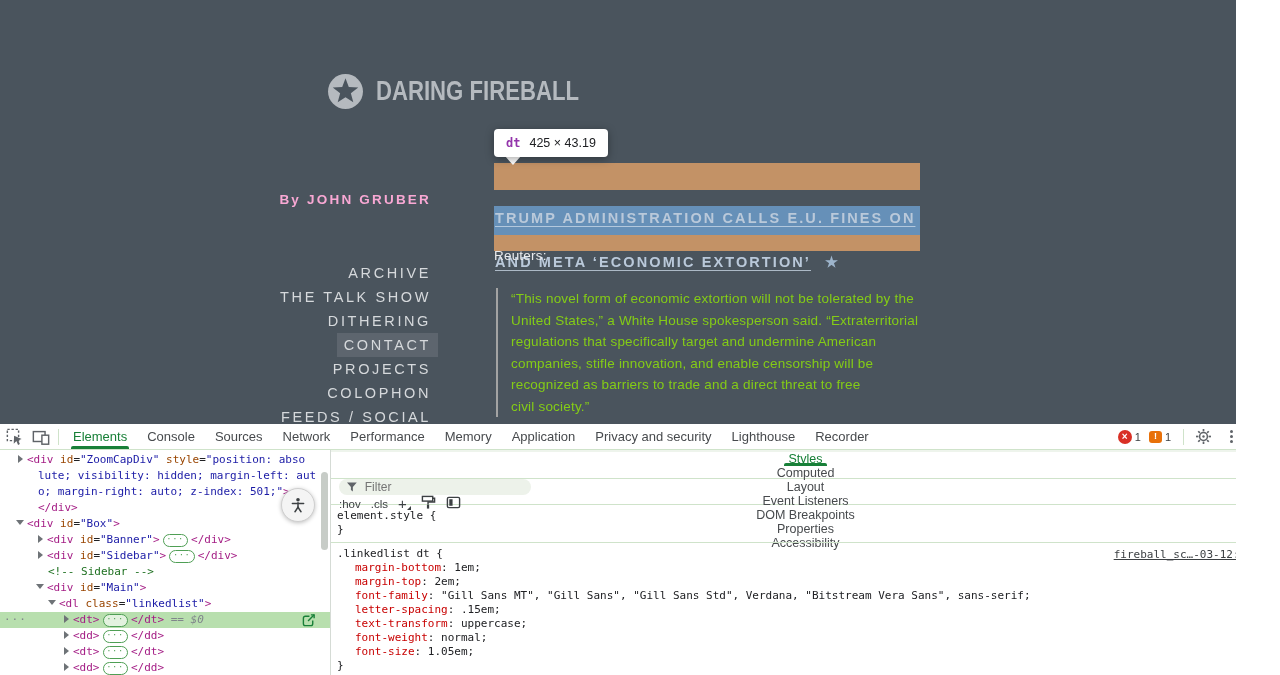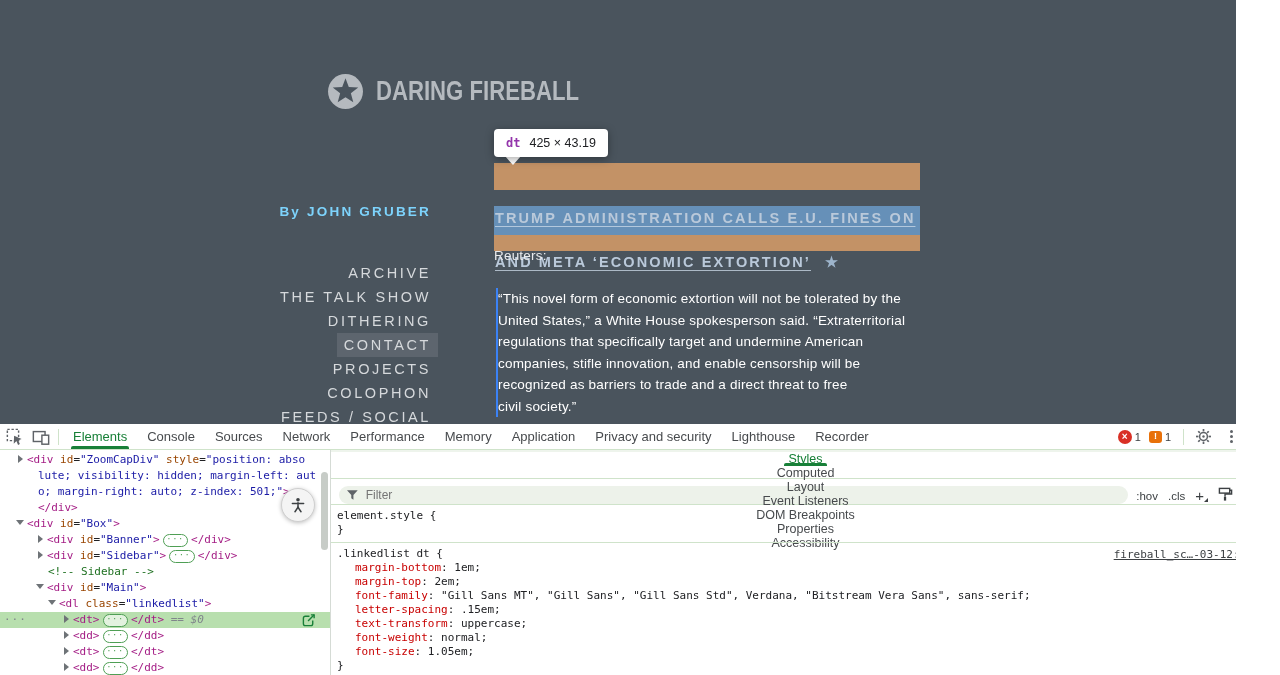--- a/index.html
+++ b/index.html
@@ -5,21 +5,21 @@
   html,body{margin:0;padding:0;background:#fff;}
   .stage{position:relative;width:1236px;height:675px;overflow:hidden;
          font-family:"Liberation Sans",sans-serif;}
 
   
   .site{position:absolute;left:0;top:0;width:1280px;height:424px;background:var(--site-bg);}
   .brand-row{position:absolute;left:327px;top:73px;display:flex;align-items:center;gap:12px;}
   .brand-logo{width:37px;height:37px;}
   .brand-text{color:#b5babf;font-size:27px;font-weight:bold;letter-spacing:0px;
               transform:scaleX(.82);transform-origin:left center;white-space:nowrap;}
-  .byline{position:absolute;right:849px;top:204px;color:#7dd3fc;font-size:13.5px;
+  .byline{position:absolute;right:849px;top:192px;color:#f9a8d4;font-size:13.5px;
           letter-spacing:2.2px;white-space:nowrap;font-weight:600;}
   .site-nav{position:absolute;right:849px;top:261px;text-align:right;}
   .nav-item{color:#d6d9dc;font-size:14.5px;letter-spacing:2.6px;line-height:24px;
             white-space:nowrap;cursor:pointer;}
   .nav-item.active{background:#5d656e;display:inline-block;padding:0 7px;margin-right:-7px;}
 
   
   .ins-tooltip{position:absolute;left:494px;top:129px;height:28px;background:#fff;
                border-radius:4px;box-shadow:0 2px 8px rgba(0,0,0,.35);display:flex;
                align-items:center;padding:0 12px;gap:9px;z-index:5;}
@@ -31,22 +31,22 @@
   .margin-top-bar{top:163px;height:27px;}
   .margin-bottom-bar{top:235px;height:16px;}
   .content-box{position:absolute;left:494px;top:206px;width:426px;height:45px;
                background:var(--overlay-content);}
   .headline{padding:1px 0 0 1px;font-size:14.5px;line-height:22px;letter-spacing:2.1px;
             color:var(--headline-text);font-weight:600;}
   .headline a{color:var(--headline-text);text-decoration:underline;text-underline-offset:3px;
               text-decoration-thickness:1px;text-decoration-color:rgba(205,219,233,.75);cursor:pointer;}
   .headline .star{color:#9db4cb;text-decoration:none;margin-left:14px;letter-spacing:0;}
   .source-label{position:absolute;left:494px;top:248px;color:#e9ebed;font-size:13.5px;letter-spacing:.2px;}
-  .quote{position:absolute;left:496px;top:288px;width:424px;border-left:2px solid #3b82f6;
-         color:#ffffff;font-size:13.5px;line-height:21.5px;letter-spacing:.2px;}
+  .quote{position:absolute;left:496px;top:288px;width:424px;border-left:2px solid #a3a3a3;
+         padding-left:13px;color:#84cc16;font-size:13.5px;line-height:21.5px;letter-spacing:.2px;}
 
   
   .devtools{position:absolute;left:0;top:424px;width:1280px;height:251px;background:#1d4ed8;}
   .dt-toolbar{position:relative;height:25px;border-bottom:1px solid var(--pale-border);
               display:flex;align-items:center;background:#fff;}
   .tb-icon{width:20px;height:20px;display:flex;align-items:center;justify-content:center;
            color:#5f6368;margin:0 3px;cursor:pointer;flex:0 0 auto;}
   .tb-sep{width:1px;height:16px;background:var(--pale-border);margin:0 4px;}
   .dt-tabs{display:flex;height:100%;}
   .dt-tab{padding:0 10px;font-size:13px;color:#474a4d;display:flex;align-items:center;
@@ -92,22 +92,22 @@
               display:flex;align-items:center;justify-content:center;z-index:6;cursor:pointer;}
 
   
   .styles-pane{position:relative;flex:1;overflow:hidden;background:#fff;border-top:2px solid #eef4ec;}
   .sp-tabs{display:flex;height:26px;border-bottom:1px solid var(--pale-border);align-items:center;flex-direction:column;}
   .sp-tab{padding:0 11px;font-size:12.5px;color:#474a4d;height:100%;display:flex;align-items:center;
           position:relative;cursor:pointer;white-space:nowrap;}
   .sp-tab.active{color:var(--accent-green);font-weight:500;}
   .sp-tab.active::after{content:"";position:absolute;left:7px;right:7px;bottom:0;height:3px;
           background:var(--accent-green);border-radius:2px 2px 0 0;}
-  .sp-filterrow{display:flex;align-items:flex-end;height:25px;border-bottom:1px solid var(--pale-border);
-                padding:0 8px;gap:8px;}
+  .sp-filterrow{display:flex;align-items:flex-start;height:25px;border-bottom:1px solid var(--pale-border);
+                padding:0 8px;flex-direction:column;}
   .filter-pill{flex:1;height:18px;background:var(--filter-bg);border-radius:10px;display:flex;
                align-items:center;padding:0 8px;gap:6px;}
   .filter-pill input{border:none;outline:none;background:transparent;font-size:12px;color:#202124;
                width:100%;font-family:"Liberation Sans",sans-serif;}
   .sp-toggles{display:flex;align-items:center;gap:10px;color:#3c4043;font-size:11.5px;padding-right:14px;}
   .sp-toggle{cursor:pointer;white-space:nowrap;}
   .plus-toggle{font-size:15px;position:relative;padding-right:4px;}
   .plus-toggle::after{content:"";position:absolute;right:0;bottom:2px;border-left:4px solid transparent;
                border-bottom:4px solid #3c4043;}
   .sp-rules{font-family:"DejaVu Sans Mono",monospace;font-size:11px;color:#202124;}

